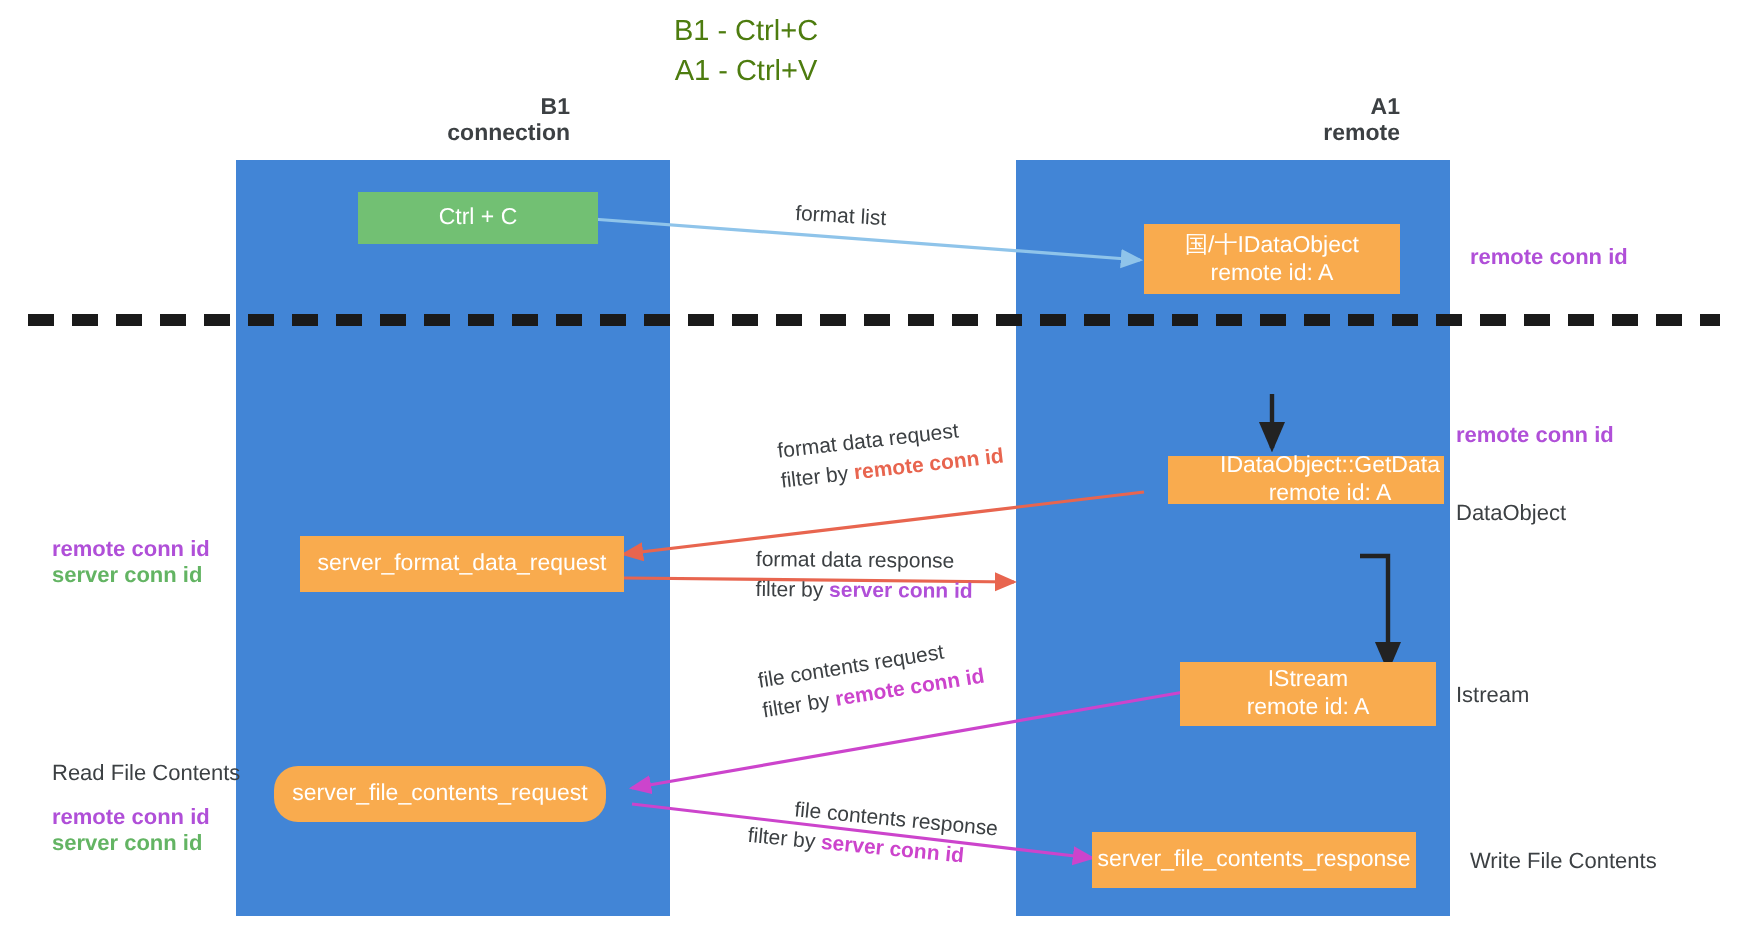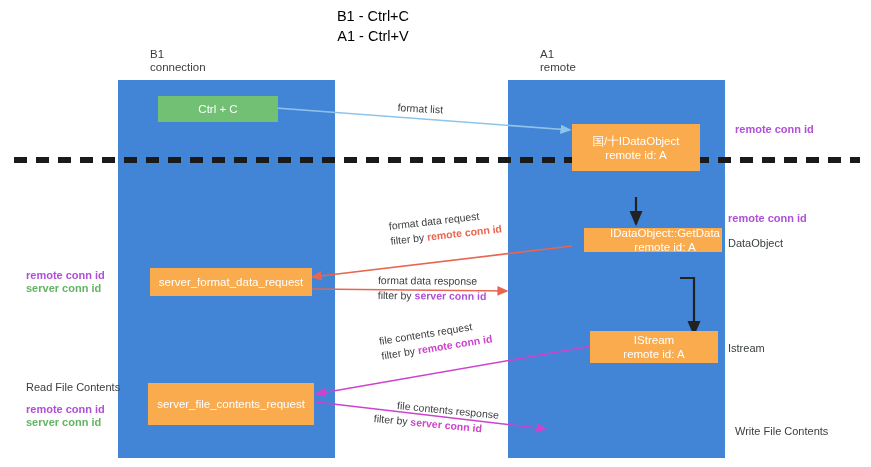--- a/index.html
+++ b/index.html
@@ -24,33 +24,34 @@
     height: 467px;
   }
 
   
   .title {
     position: absolute;
     left: 0; top: 6px;
     width: 746px;
     text-align: center;
     font-size: 14.5px;
-    color: #000000;
+    color: #4d7c0f;
     line-height: 20px;
     white-space: pre-line;
   }
 
   
   .col-head {
     position: absolute;
-    text-align: left;
+    text-align: right;
     font-size: 11.5px;
     color: #3c4043;
     line-height: 13px;
     white-space: pre-line;
+    font-weight: bold;
   }
 
   
   .lane {
     position: absolute;
     background: #4285d6;
   }
 
   
   .node {
@@ -59,21 +60,21 @@
     align-items: center;
     justify-content: center;
     text-align: center;
     color: #ffffff;
     font-size: 11.5px;
     line-height: 14px;
     white-space: pre-line;
     box-sizing: border-box;
     padding: 2px 4px;
   }
-  .node.green { background: #72c073; }
+  .node.green { background: #72c073; margin-left: 21px; }
   .node.orange { background: #f9ab4e; }
 
   
   .lbl {
     position: absolute;
     font-size: 11px;
     color: #3c4043;
     line-height: 15px;
     white-space: nowrap;
   }
@@ -139,33 +140,34 @@
 
     <line x1="592" y1="346" x2="316" y2="394" stroke="#cc44cc" stroke-width="1.6" marker-end="url(#ah-magenta)"></line>
 
     <line x1="316" y1="402" x2="546" y2="429" stroke="#cc44cc" stroke-width="1.6" marker-end="url(#ah-magenta)"></line>
   </svg>
 
   <div class="node green" style="left:158px; top:96px; width:120px; height:26px;">Ctrl + C</div>
 
   <div class="node orange" style="left:150px; top:268px; width:162px; height:28px;">server_format_data_request</div>
 
-  <div class="node orange" style="left:148px; top:383px; width:166px; height:42px;">server_file_contents_request</div>
-
-  <div class="node orange" style="left:572px; top:124px; width:128px; height:47px;">国/十IDataObject
+  <div class="node orange" style="left:137px; top:383px; width:166px; height:28px;border-radius:12px;">server_file_contents_request</div>
+
+  <div class="node orange" style="left:572px; top:112px; width:128px; height:35px;">国/十IDataObject
 remote id: A</div>
 
 
   <div class="node orange" style="left:584px; top:228px; width:138px; height:24px;padding-left:28px;">IDataObject::GetData
 remote id: A</div>
 
 
   <div class="node orange" style="left:590px; top:331px; width:128px; height:32px;">IStream
 remote id: A</div>
 
+  <div class="node orange" style="left:546px; top:416px; width:162px; height:28px;">server_file_contents_response</div>
 
   <div class="edge-cap" style="left:398px; top:100px; transform: rotate(3.2deg);">
     <span>format list</span>
   </div>
 
   <div class="edge-cap" style="left:388px; top:219px; transform: rotate(-6.5deg);">
     <div>format data request</div>
     <div>
       <span>filter by </span><span class="hl-red">remote conn id</span>
     </div>
@@ -189,21 +191,21 @@
     <div style="padding-left:22px;">file contents response</div>
     <div>
       <span>filter by </span><span class="hl-magenta">server conn id</span>
     </div>
   </div>
 
   <div class="lbl purple" style="left:735px; top:122px;">remote conn id</div>
 
   <div class="lbl purple" style="left:728px; top:211px;">remote conn id</div>
 
-  <div class="lbl" style="left:728px; top:236px;">DataObject</div>
+  <div class="lbl" style="left:728px; top:250px;">DataObject</div>
 
   <div class="lbl" style="left:728px; top:341px;">Istream</div>
 
   <div class="lbl" style="left:735px; top:424px;">Write File Contents</div>
 
   <div class="lbl purple" style="left:26px; top:268px;">remote conn id</div>
 
   <div class="lbl green-t" style="left:26px; top:281px;">server conn id</div>
 
   <div class="lbl" style="left:26px; top:380px;">Read File Contents</div>

